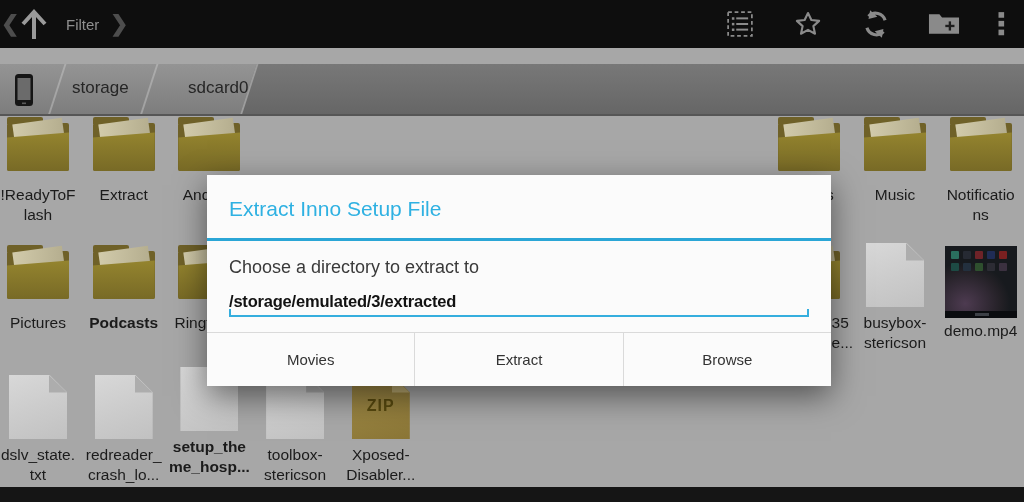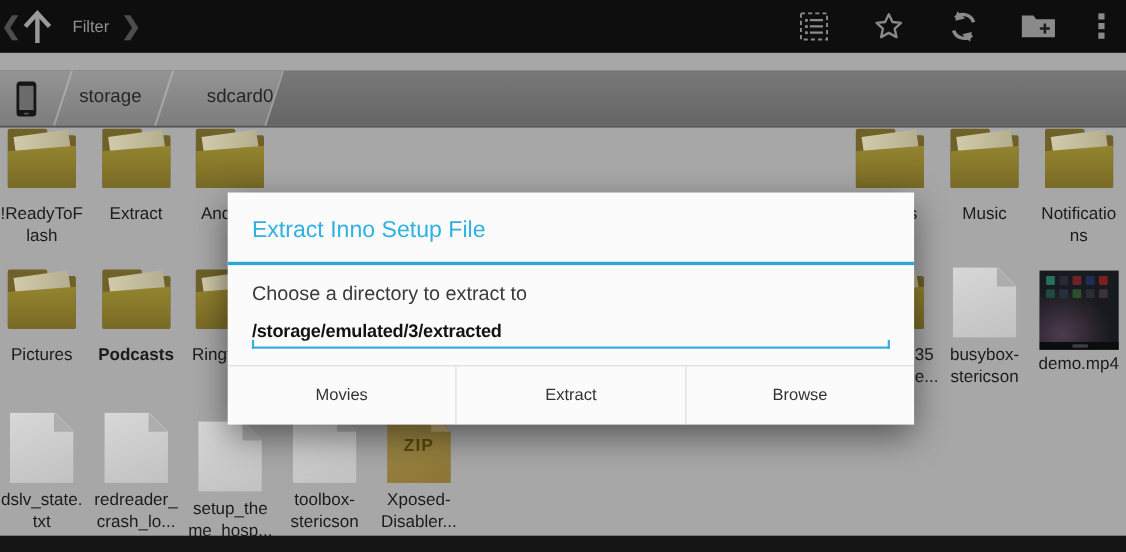--- a/index.html
+++ b/index.html
@@ -330,21 +330,21 @@
       </div>
       <div class="cell" style="left: 80.7px; top: 268px;">
         <div class="cell-iconbox">
           <div class="page">
             <div class="fold"></div>
           </div>
         </div>
         <div class="cell-label">redreader_
 crash_lo...</div>
       </div>
-      <div class="cell" style="left: 166.4px; top: 276px;">
+      <div class="cell" style="left: 166.4px; top: 260px; font-weight: bold;">
         <div class="cell-iconbox">
           <div class="page">
             <div class="fold"></div>
           </div>
         </div>
         <div class="cell-label">setup_the
 me_hosp...</div>
       </div>
       <div class="cell" style="left: 252.1px; top: 268px;">
         <div class="cell-iconbox">

